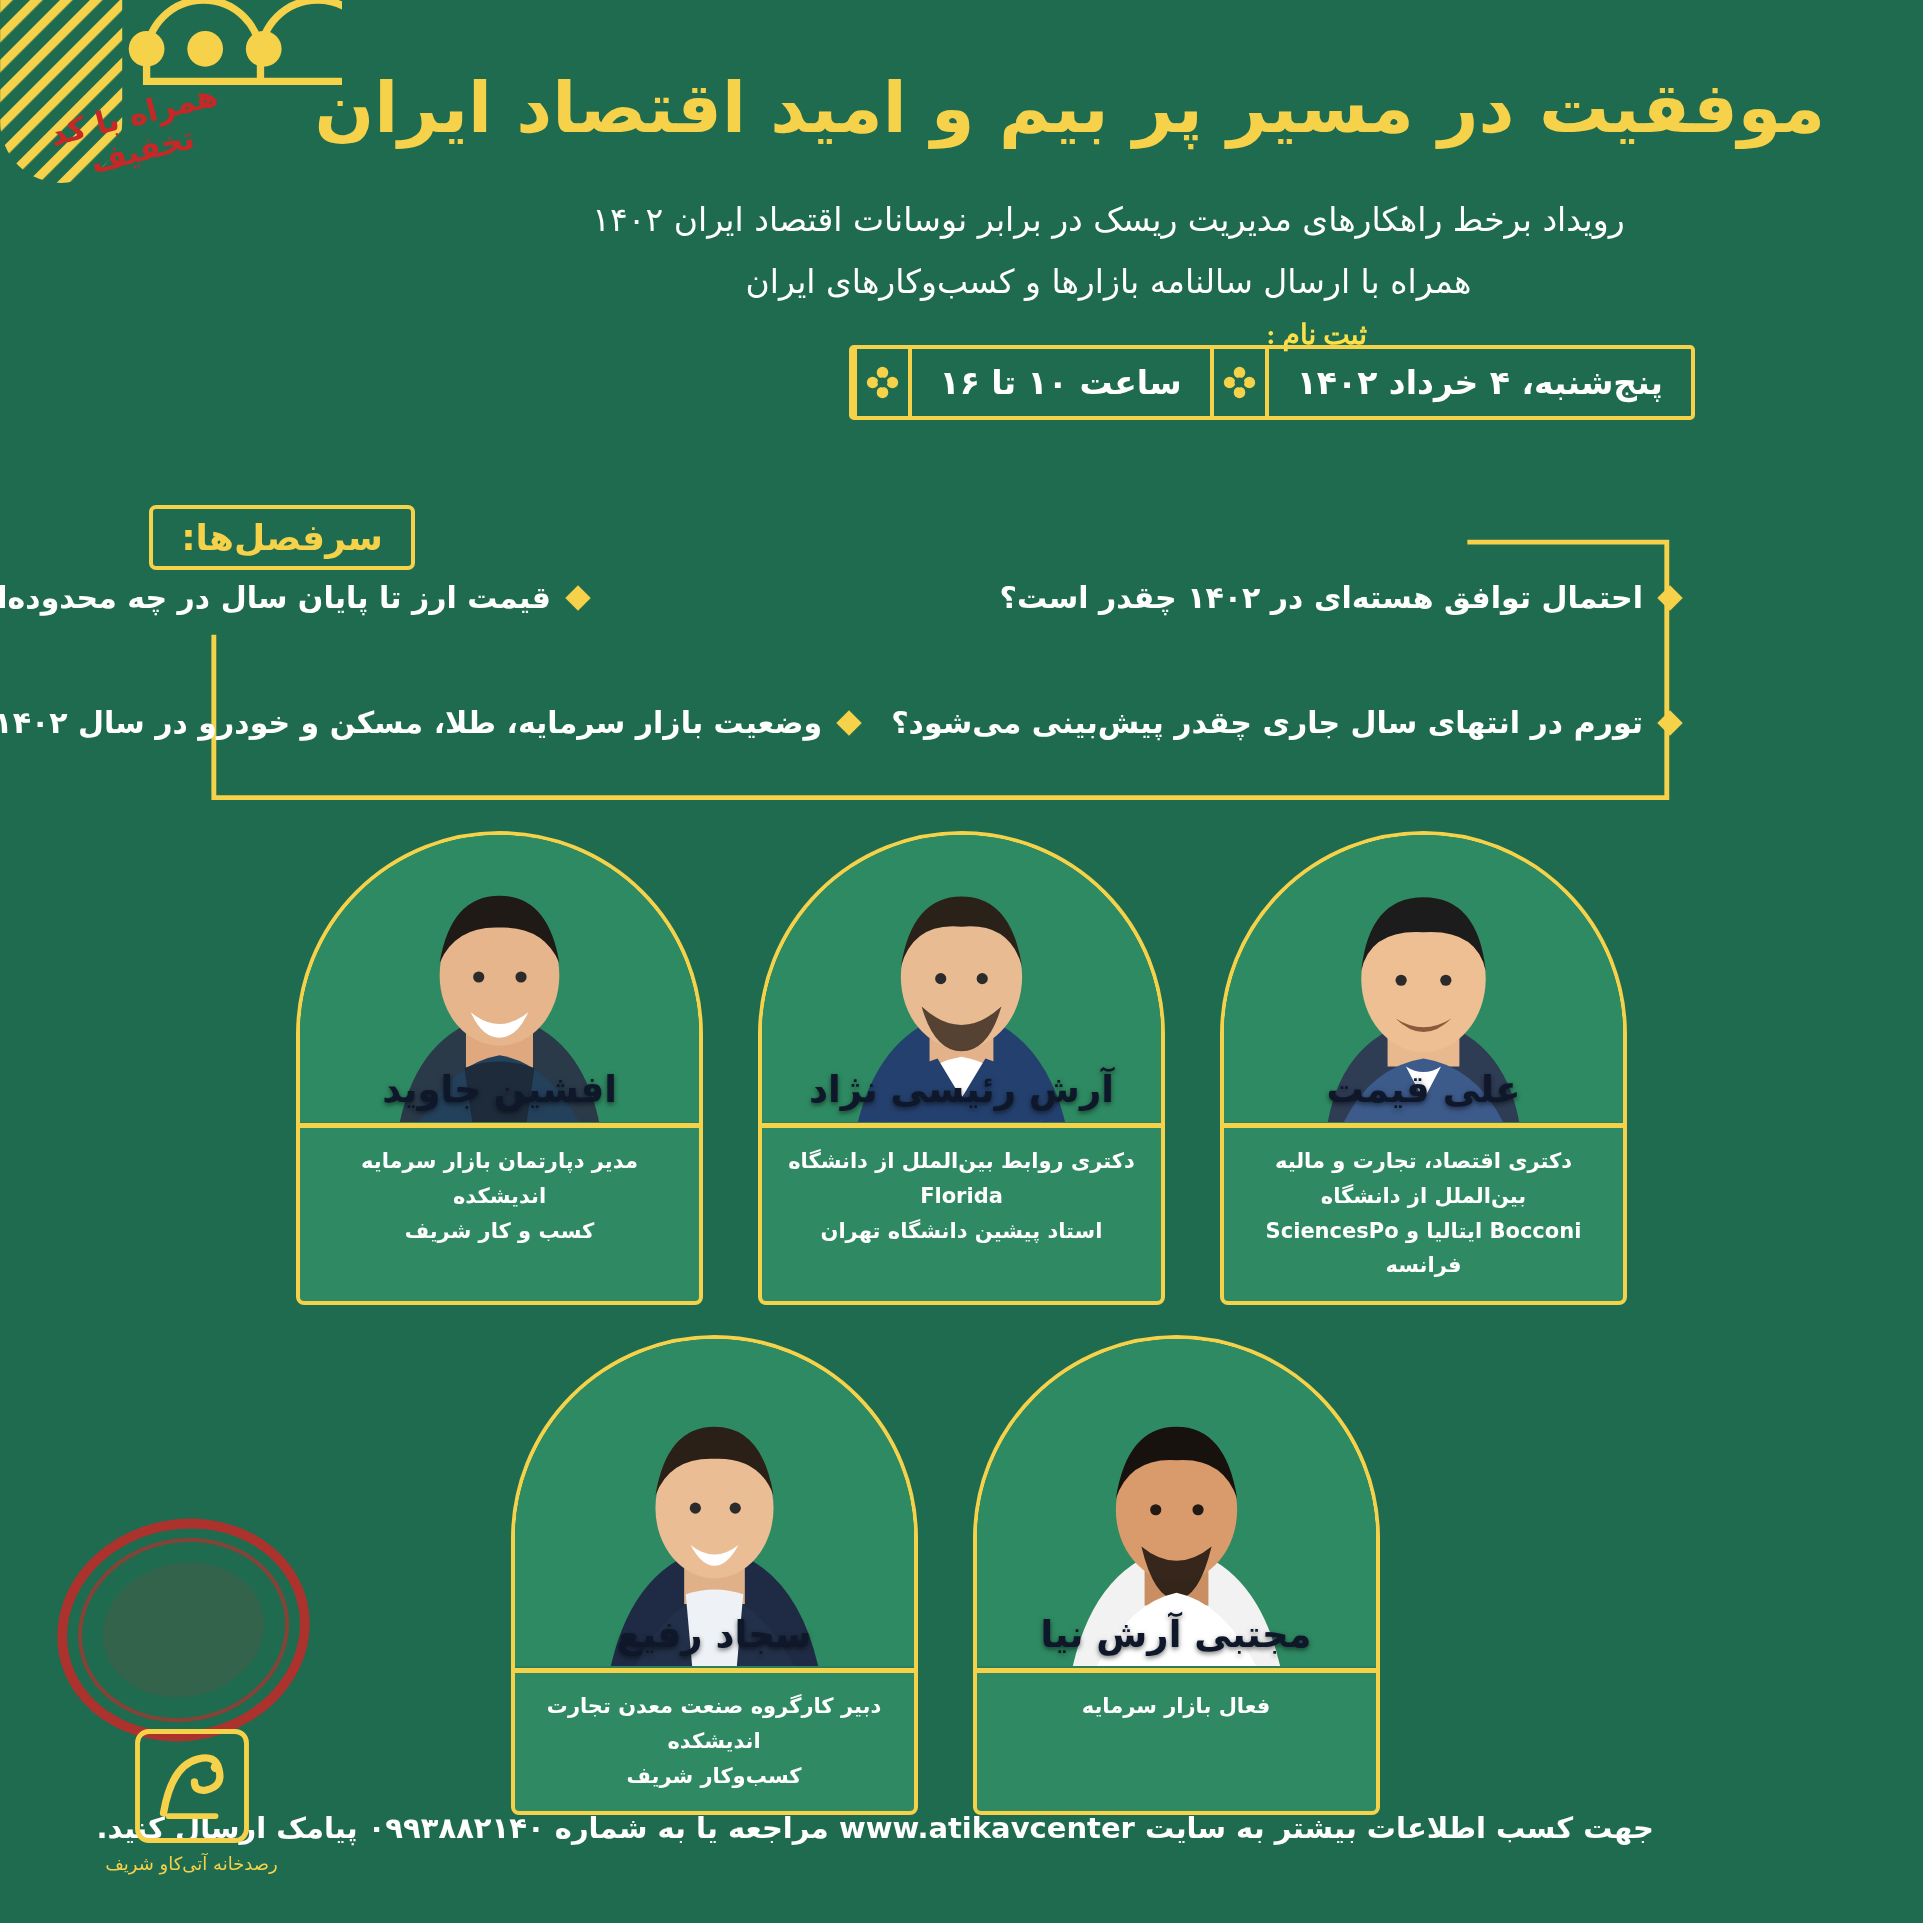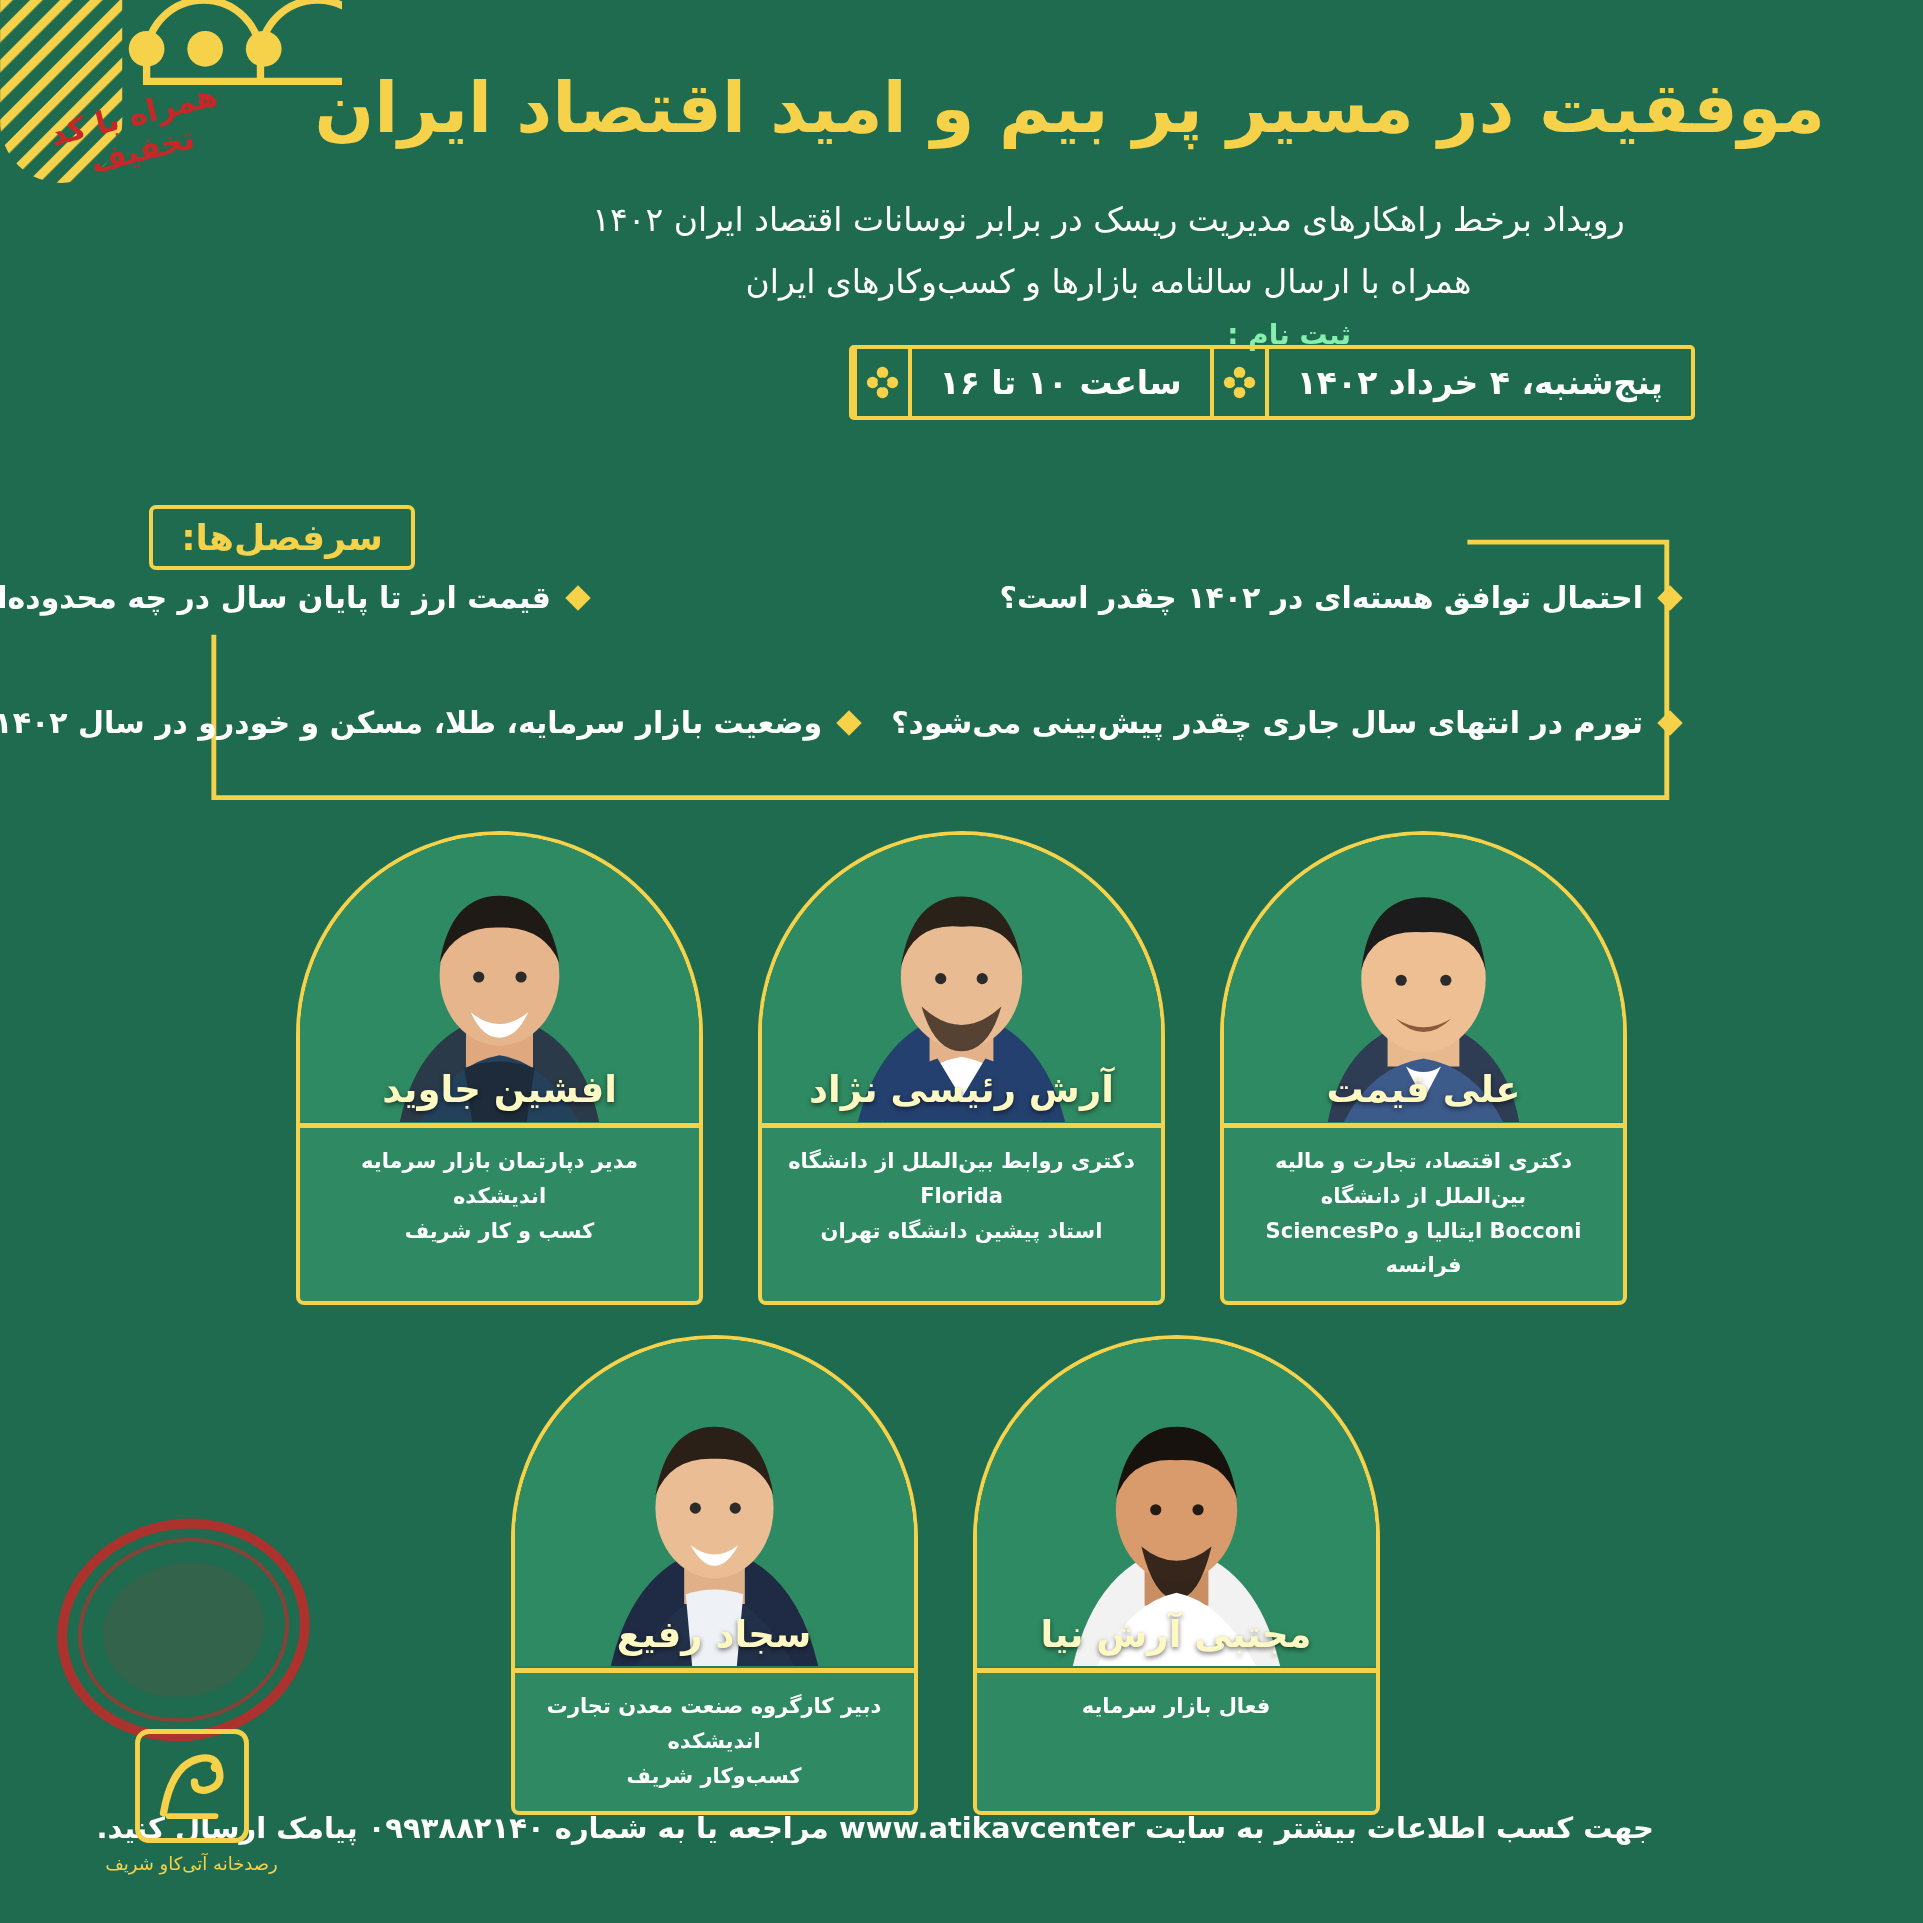--- a/index.html
+++ b/index.html
@@ -74,24 +74,25 @@
   }
   .flower { width: 33px; height: 33px; display:block; }
   .infobar .url {
     font-family: "DejaVu Sans", "Liberation Sans", sans-serif;
     font-size: 33px;
     letter-spacing: 0.4px;
     direction: ltr;
   }
   .register-label {
     position: absolute;
-    top: 318px; right: 572px;
-    color: #86efac;
+    top: 318px; right: 556px;
+    color: #fde047;
     font-size: 28px;
     font-weight: 600;
+    font-family: Liberation Serif, serif;
   }
 
   
   .topics-badge {
     position: absolute;
     top: 505px; right: 1508px;
     border: 4.1px solid #f5d24a;
     border-radius: 7px;
     padding: 8.1px 28px;
     color: #f5d24a;
@@ -159,21 +160,21 @@
     background: linear-gradient(180deg,#2e8a62 0%, #2b7e5a 100%);
   }
   .card .namebar {
     position: absolute;
     left: 0; right: 0;
     bottom: 0;
     height: 4.9px;
     background: #f5d24a;
   }
   .card .name {
-    color: #fef9c3;
+    color: #0f172a;
     font-size: 37px;
     font-weight: bold;
     text-align: center;
     position: absolute;
     bottom: 9.8px;
     left: 0; right: 0;
     text-shadow: 0 1.6px 4.9px rgba(0,0,0,.55);
   }
   .card .meta {
     padding: 16.3px 13px 18px;

